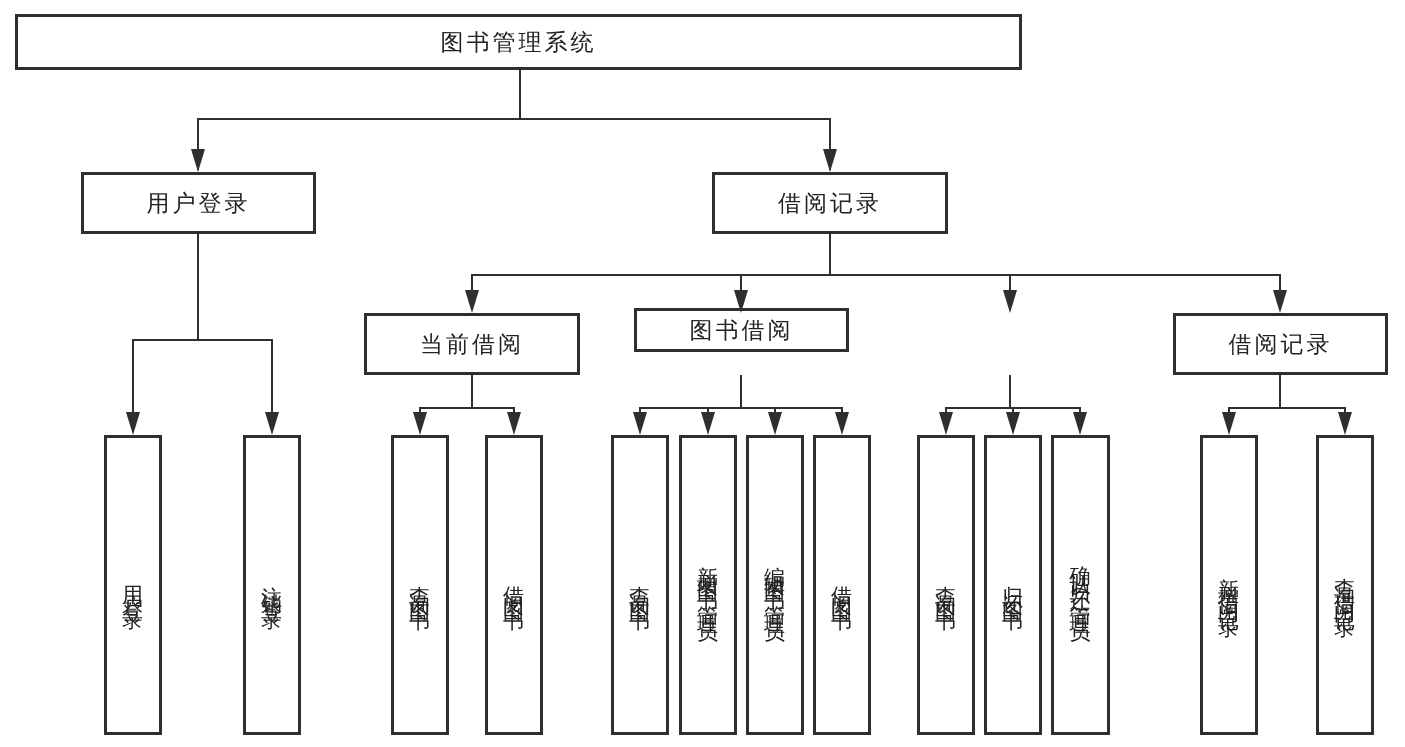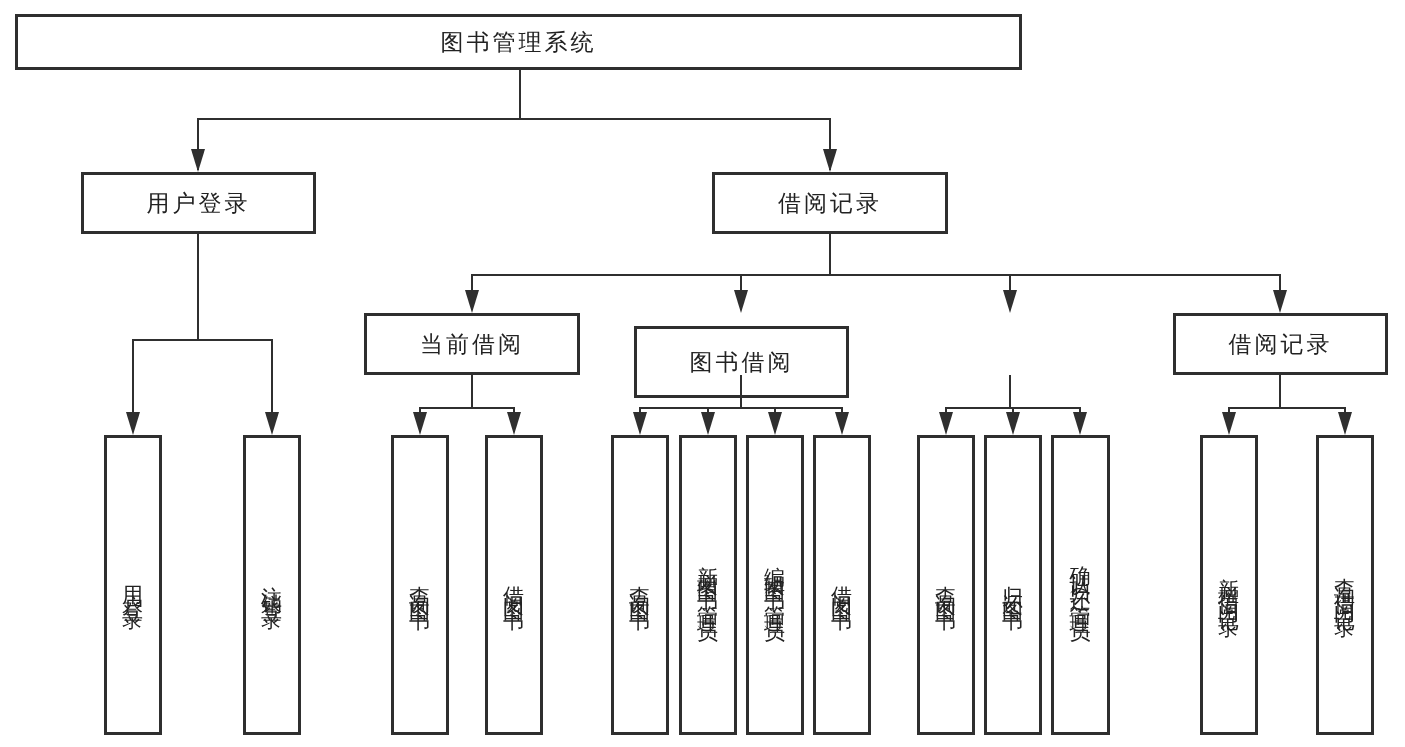--- a/index.html
+++ b/index.html
@@ -71,21 +71,21 @@
   <div class="box" style="left:81px;top:172px;width:235px;height:62px;">
     <span class="hlabel">用户登录</span>
   </div>
   <div class="box" style="left:712px;top:172px;width:236px;height:62px;">
     <span class="hlabel">借阅记录</span>
   </div>
 
   <div class="box" style="left:364px;top:313px;width:216px;height:62px;">
     <span class="hlabel">当前借阅</span>
   </div>
-  <div class="box" style="left:634px;top:326px;width:215px;height:72px;">
+  <div class="box" style="left:634px;top:308px;width:215px;height:44px;">
     <span class="hlabel">图书借阅</span>
   </div>
   <div class="box" style="left:1173px;top:313px;width:215px;height:62px;">
     <span class="hlabel">借阅记录</span>
   </div>
 
   <div class="box vbox" style="left:104px;top:435px;width:58px;height:300px;">
     <span class="vlabel">用户登录</span>
   </div>
   <div class="box vbox" style="left:243px;top:435px;width:58px;height:300px;">

